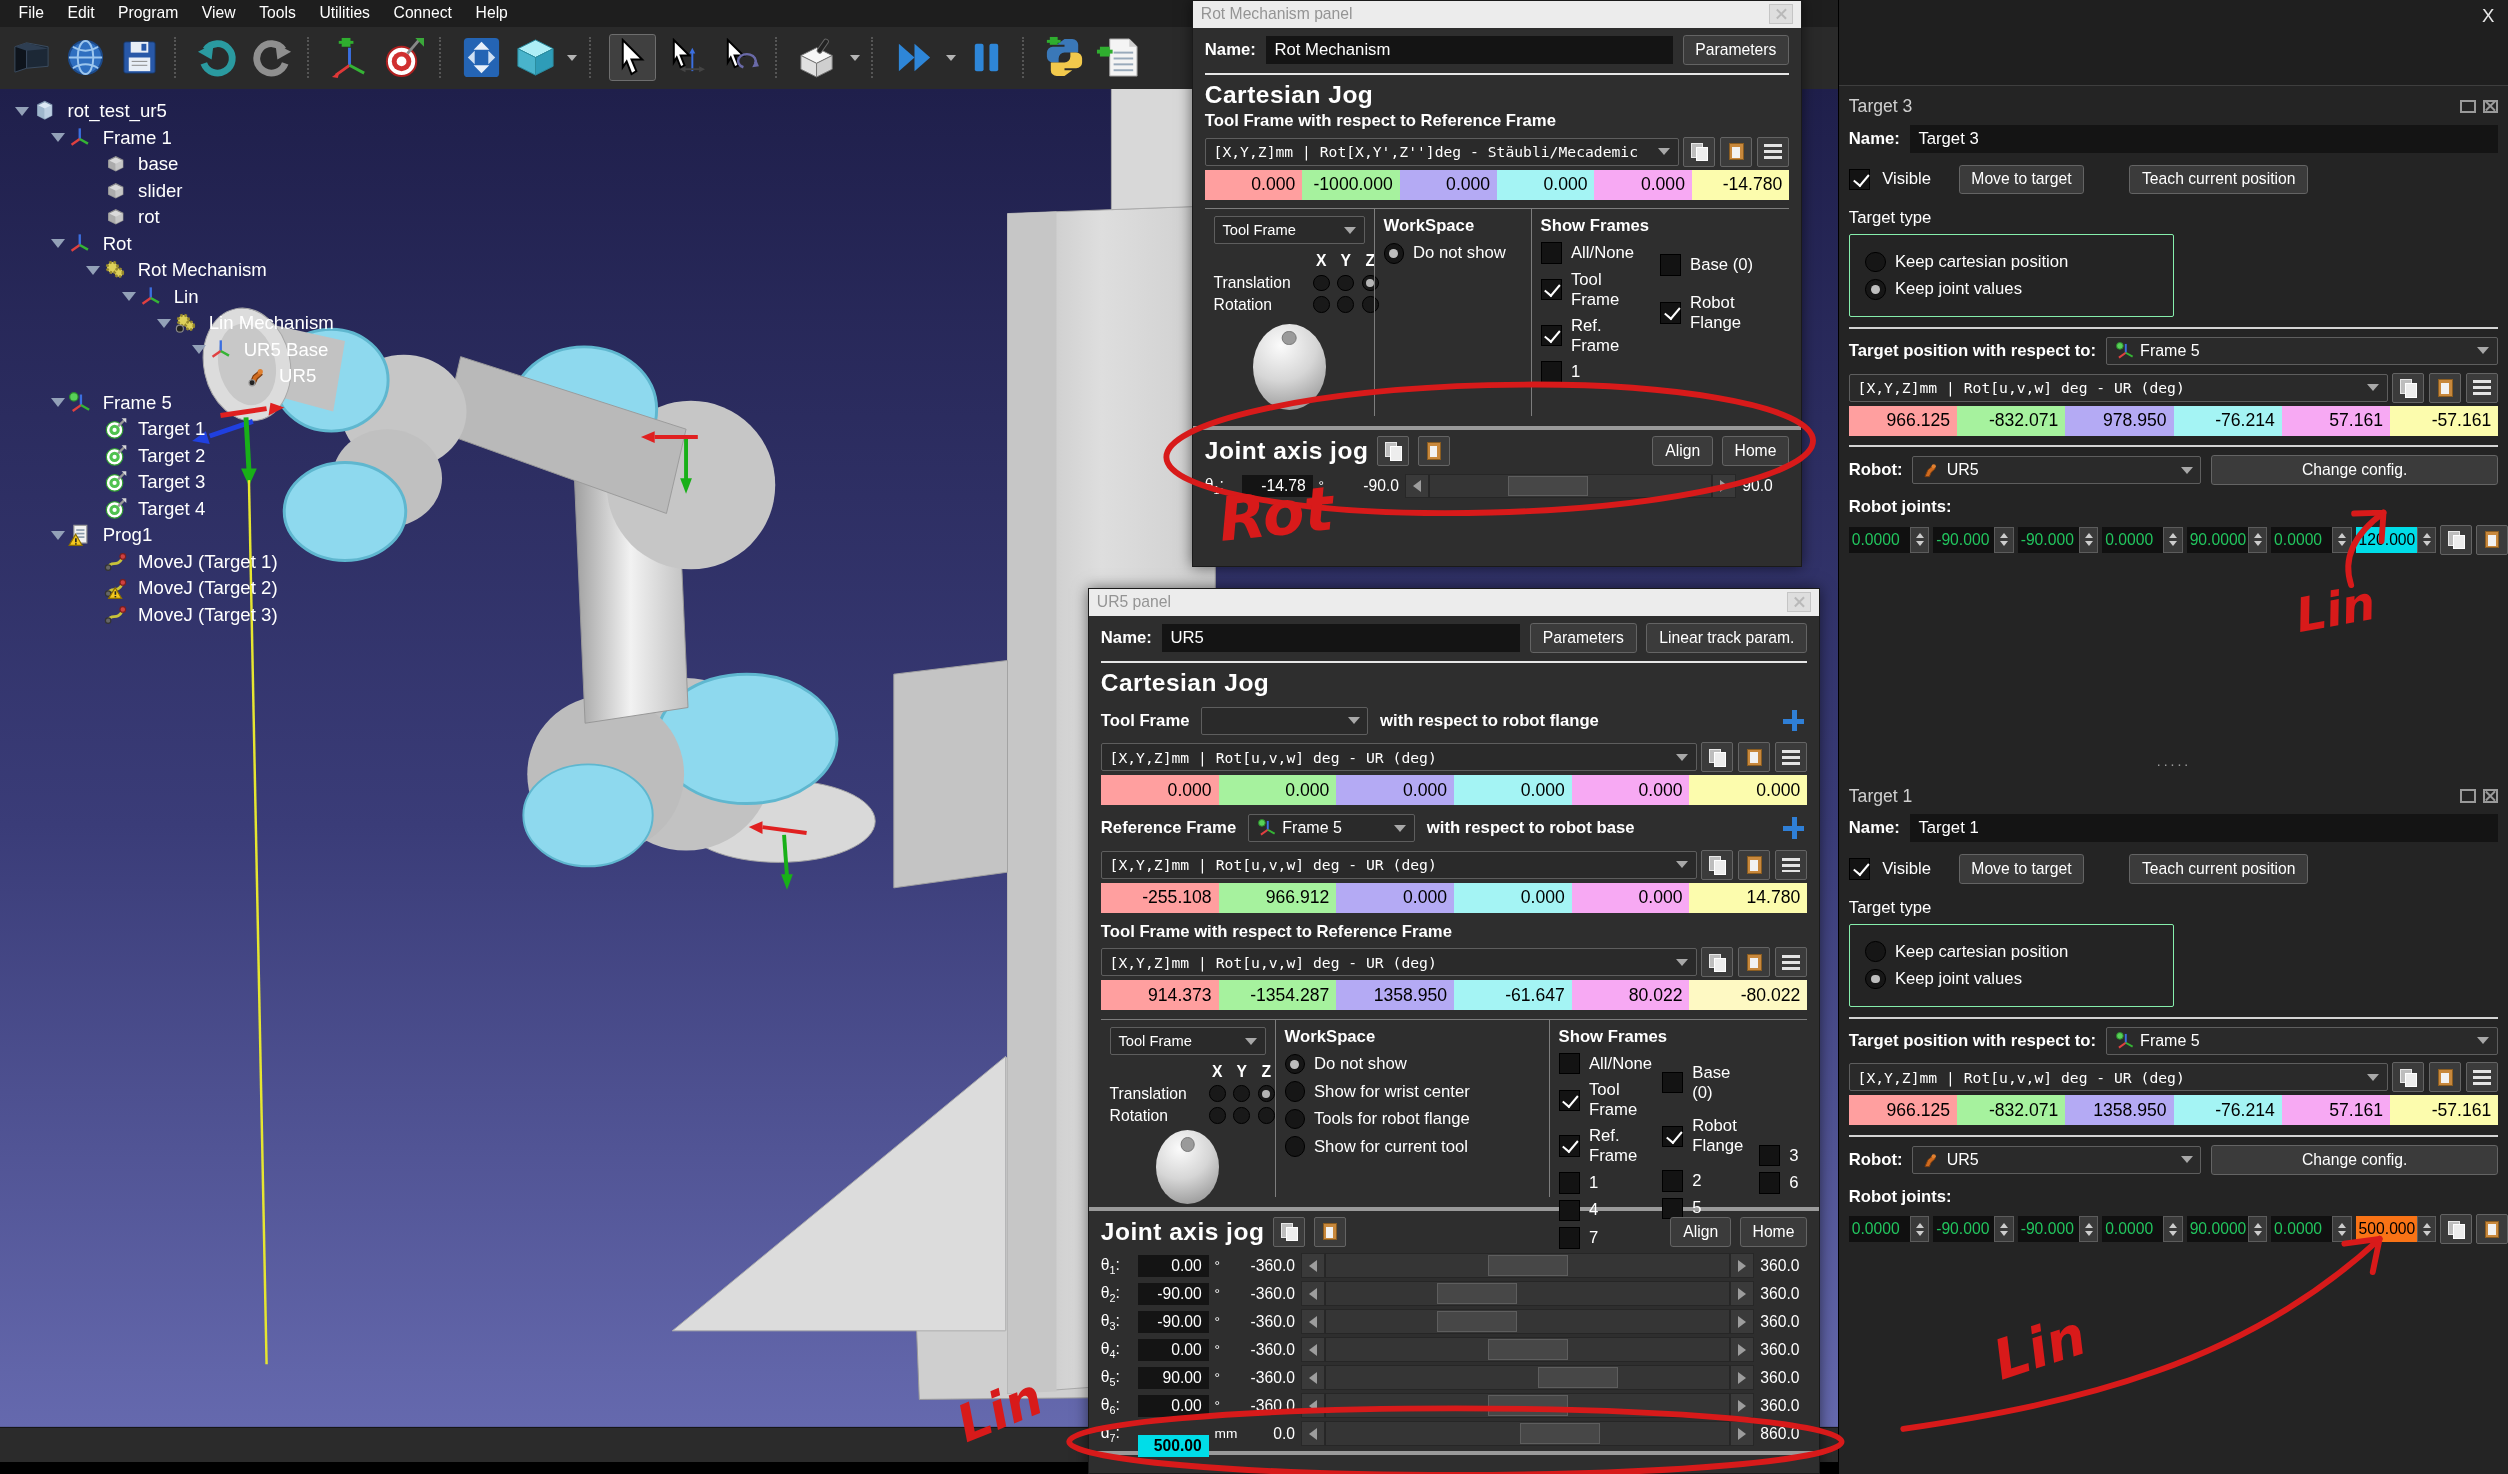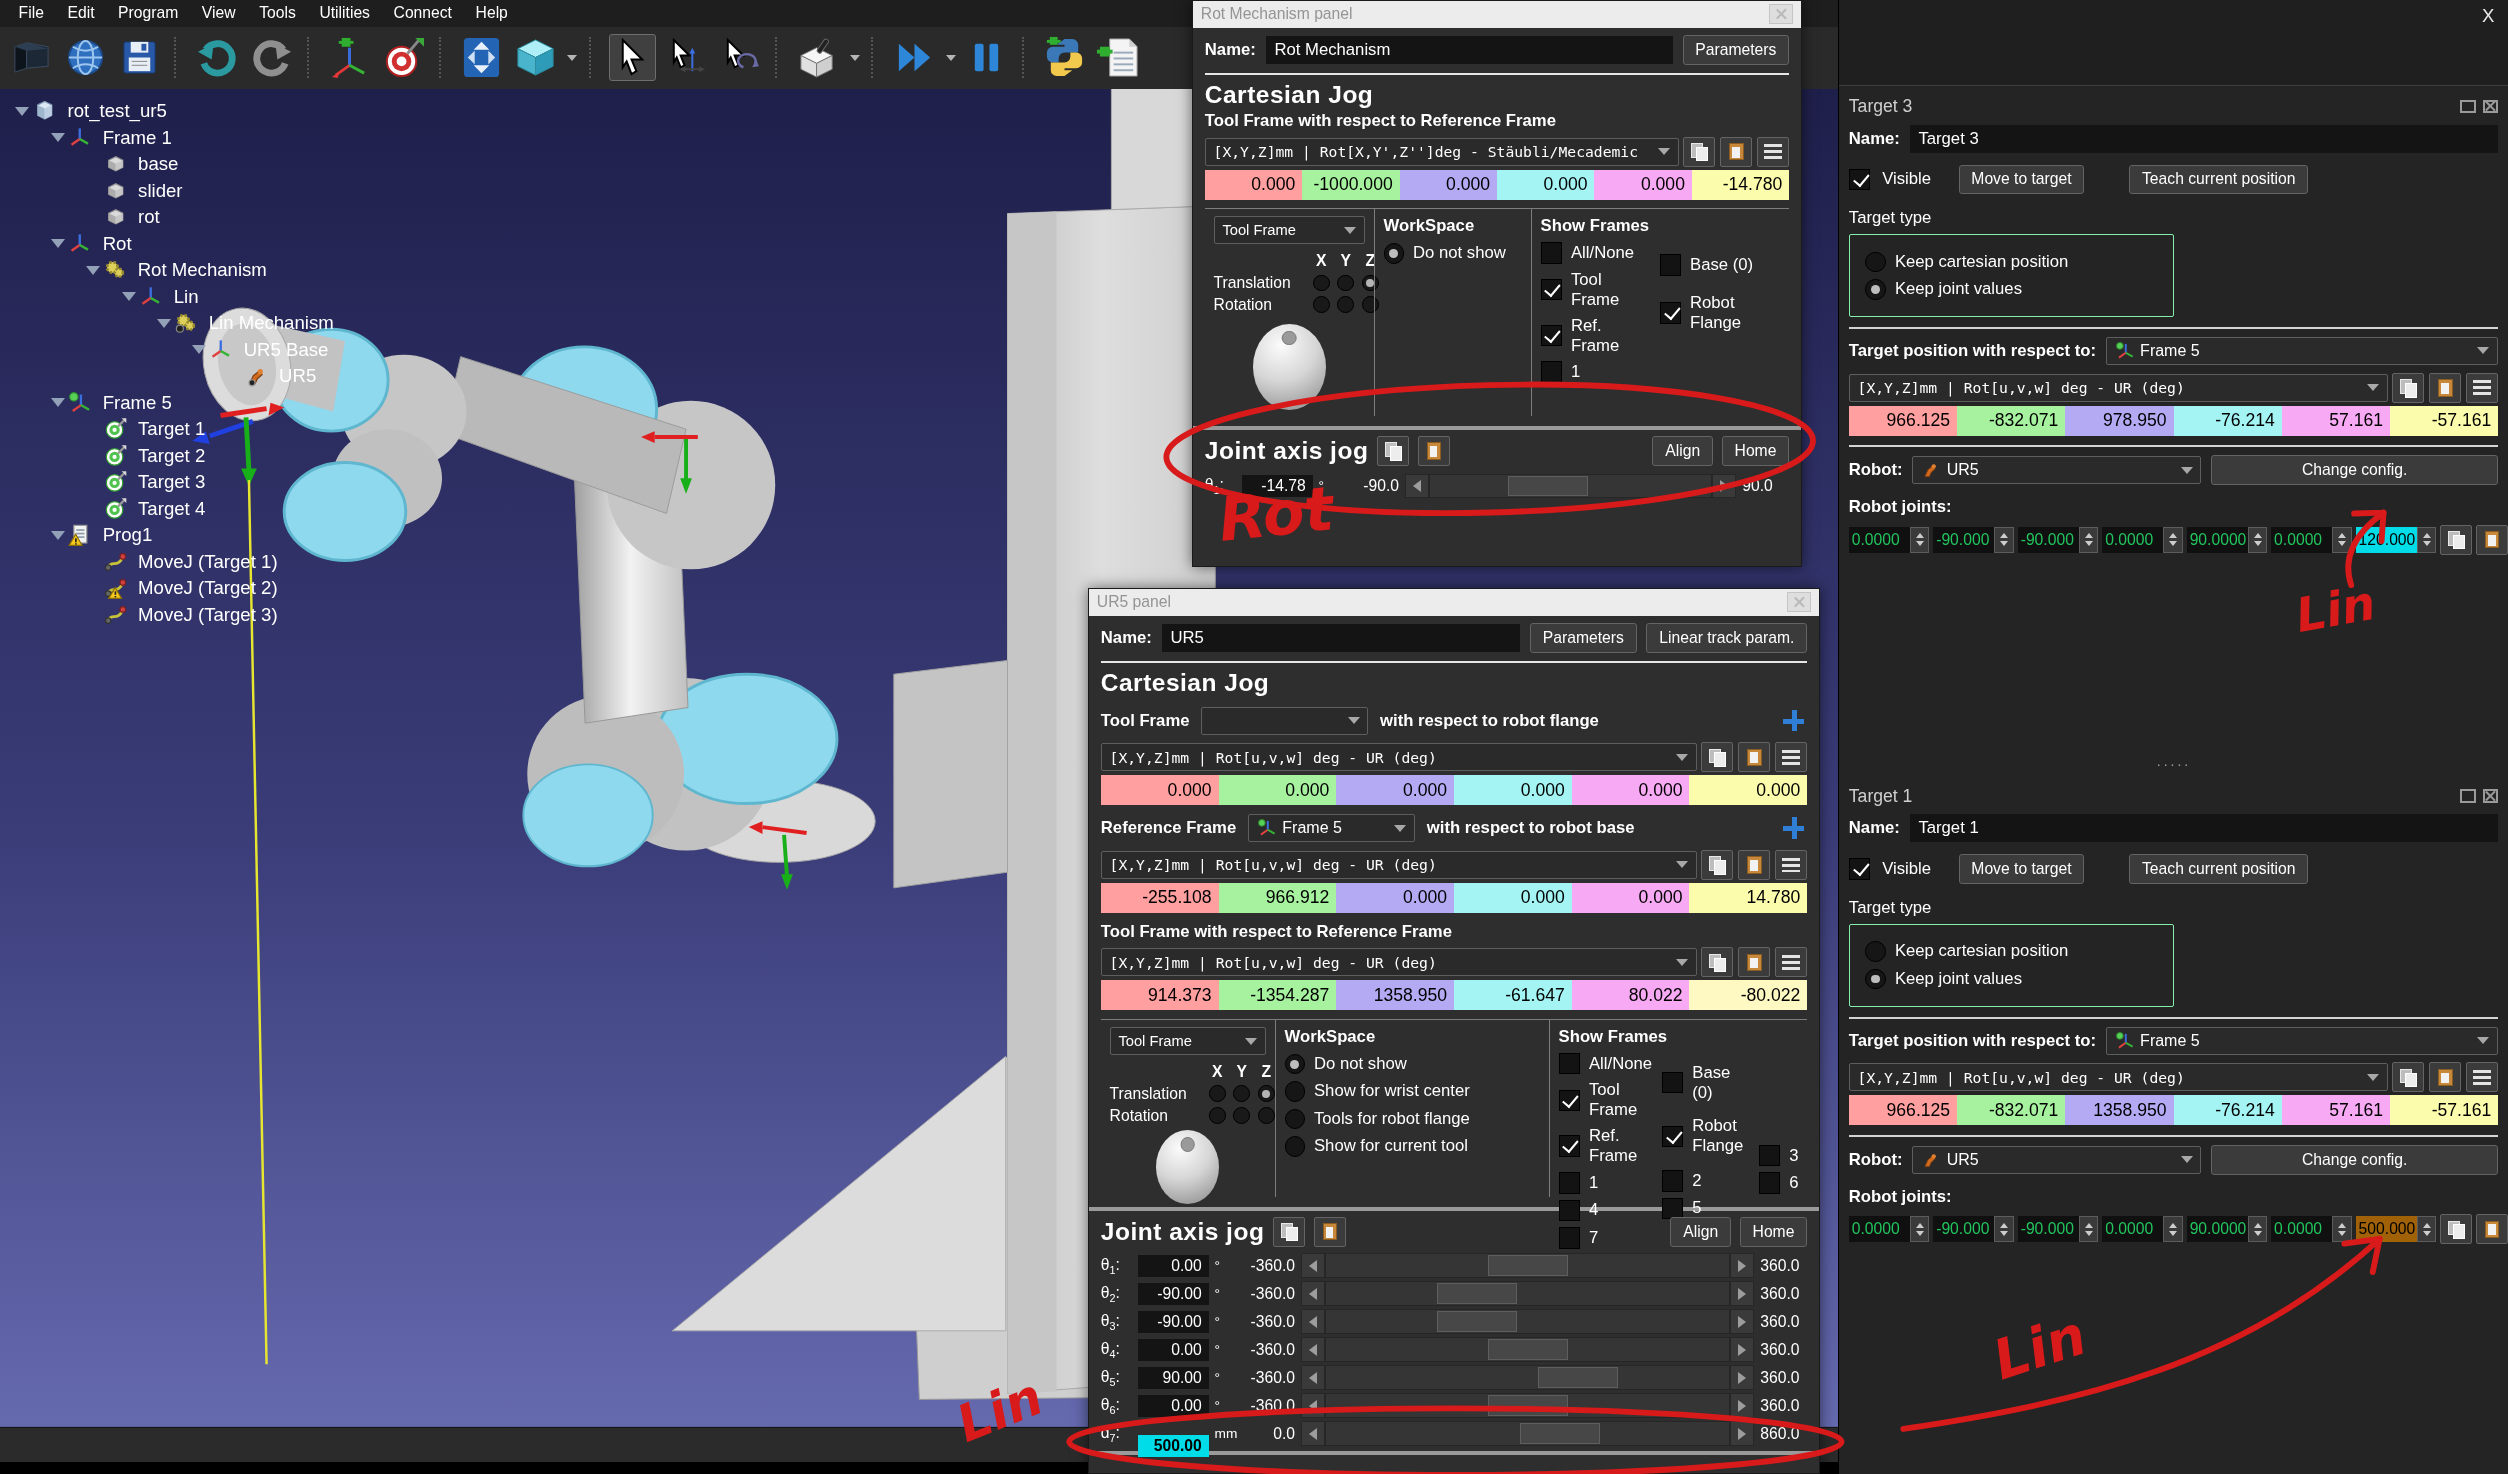--- a/index.html
+++ b/index.html
@@ -65,21 +65,21 @@
            #e4e4e4 5.9px 8.8px,transparent 8.8px 11.8px,#e4e4e4 11.8px 14.7px)}
   .vals{display:flex;height:30px;margin-top:2.9px}
   .cell{flex:1;color:#000;font-size:17.6px;display:flex;align-items:center;justify-content:flex-end;
         padding-right:6.9px}
   .groups{display:flex;border-top:1px solid #7d7d7d;margin-top:8.8px}
   .grp{padding:6.9px 8.8px}
   .grp+.grp{border-left:1px solid #7d7d7d}
   .radio{width:20.6px;height:20.6px;border-radius:50%;background:#161616;border:1px solid #000;
          flex:none;display:flex;align-items:center;justify-content:center}
   .radio.sel::after{content:"";width:8.8px;height:8.8px;border-radius:50%;background:#bdbdbd}
-  .radio-row{display:flex;align-items:flex-start;gap:8.8px;font-size:16.7px;margin:6.9px 0}
+  .radio-row{display:flex;align-items:center;gap:8.8px;font-size:16.7px;margin:6.9px 0}
   .cb{width:21.6px;height:21.6px;background:#131313;border:1px solid #000;flex:none}
   .cb.checked::after{content:"";display:block;width:6.9px;height:12.7px;border-right:2.9px solid #fff;
        border-bottom:2.9px solid #fff;transform:rotate(40deg);margin:1px 0 0 6.9px}
   .cb-row{display:flex;align-items:center;gap:8.8px;font-size:16.7px;margin:5.9px 0}
   .xyz-grid{display:grid;grid-template-columns:94px 21.6px 21.6px 21.6px;row-gap:3.9px;column-gap:2.9px;
             align-items:center;margin-top:7.8px;font-size:15.7px}
   .xyz-h{font-weight:bold;text-align:center}
   .dot{width:16.7px;height:16.7px;border-radius:50%;background:#191919;border:1px solid #000;margin:0 auto;
        display:flex;align-items:center;justify-content:center}
   .dot.sel::after{content:"";width:7.8px;height:7.8px;border-radius:50%;background:#b5b5b5}
@@ -873,21 +873,21 @@
             </span>
           </span>
         <span class="spin">
             <span class="spin-val">0.0000</span>
             <span class="spin-btns">
               <i class="tri-u"></i>
               <i class="tri-d"></i>
             </span>
           </span>
         <span class="spin">
-            <span class="spin-val hl" style="background-color: #a16207;">500.000</span>
+            <span class="spin-val hl" style="background-color: #f97316;">500.000</span>
             <span class="spin-btns">
               <i class="tri-u"></i>
               <i class="tri-d"></i>
             </span>
           </span>
         <span class="mini-btn">
             <span class="ic-copy"></span>
           </span>
         <span class="mini-btn">
             <span class="ic-paste"></span>

